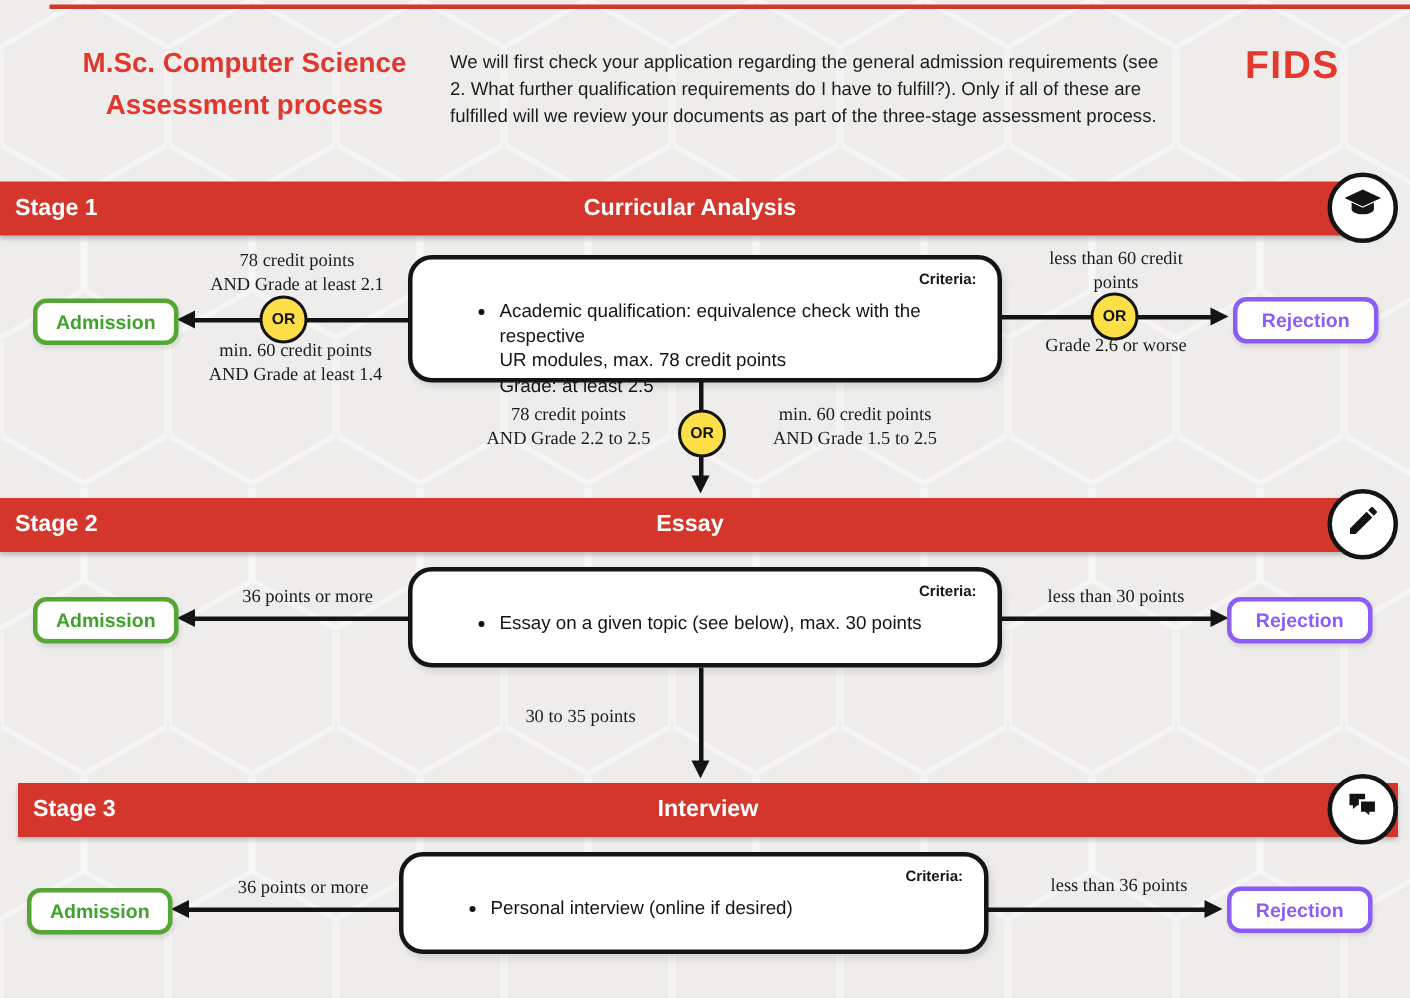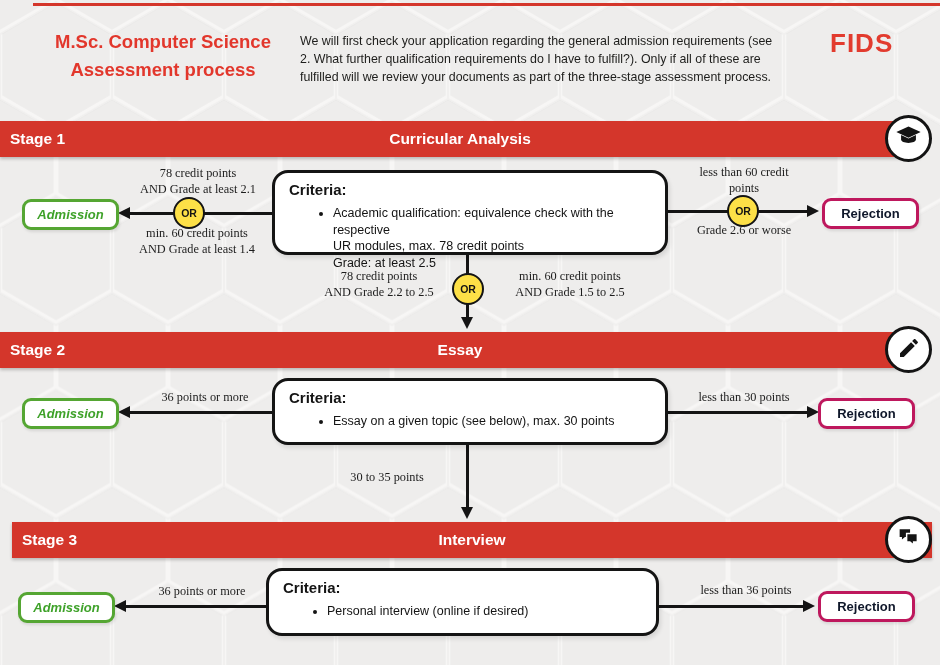--- a/index.html
+++ b/index.html
@@ -14,28 +14,28 @@
   .logo{position:absolute; left:830px; top:28px; width:90px; color:#e23b2e;
     font-weight:800; font-size:26px; letter-spacing:1px;}
   .banner{position:absolute; left:0; width:920px; height:36px; background:#d4362b;
     box-shadow:0 2px 3px rgba(0,0,0,0.22); color:#fff;}
   .stage-label{position:absolute; left:10px; top:0; line-height:36px; font-weight:bold; font-size:15.5px;}
   .stage-title{position:absolute; left:0; right:0; text-align:center; line-height:36px; font-weight:bold; font-size:15.5px;}
   .icon-circle{position:absolute; width:41px; height:41px; border:3px solid #141414; border-radius:50%;
     background:#fff; display:flex; align-items:center; justify-content:center; z-index:3;}
   .crit-box{position:absolute; box-sizing:border-box; background:#fff; border:3.5px solid #141414;
     border-radius:16px; padding:8px 14px; font-size:12.5px; color:#141414; box-shadow:2px 3px 4px rgba(0,0,0,0.10); z-index:2;}
-  .crit-head{font-weight:bold; font-size:15px;}
+  .crit-head{font-weight:bold; font-size:10px;text-align:right;}
   .crit-box ul{margin:7px 0 0; padding-left:44px;}
   .crit-box li{white-space:pre-line; line-height:16.5px;}
   .outcome{position:absolute; box-sizing:border-box; width:97px; height:31px; background:#fff; border-radius:9px;
     display:flex; align-items:center; justify-content:center; font-weight:bold; font-size:13px;
     box-shadow:1px 2px 3px rgba(0,0,0,0.10); z-index:2;}
-  .outcome.admission{border:3px solid #55a633; color:#3fa22a;font-style:italic;}
-  .outcome.rejection{border:3px solid #be185d; color:#0f172a;}
+  .outcome.admission{border:3px solid #55a633; color:#3fa22a;}
+  .outcome.rejection{border:3px solid #8b5cf6; color:#8b5cf6;}
   .hline{position:absolute; height:3px; background:#141414; z-index:1;}
   .vline{position:absolute; width:3px; background:#141414; z-index:1;}
   .ah-l{position:absolute; width:0; height:0; border-top:6.5px solid transparent;
     border-bottom:6.5px solid transparent; border-right:12px solid #141414; z-index:1;}
   .ah-r{position:absolute; width:0; height:0; border-top:6.5px solid transparent;
     border-bottom:6.5px solid transparent; border-left:12px solid #141414; z-index:1;}
   .ah-d{position:absolute; width:0; height:0; border-left:6.5px solid transparent;
     border-right:6.5px solid transparent; border-top:12px solid #141414; z-index:1;}
   .or-circle{position:absolute; box-sizing:border-box; width:32px; height:32px; border:2.5px solid #141414;
     border-radius:50%; background:#fde047; display:flex; align-items:center; justify-content:center;

